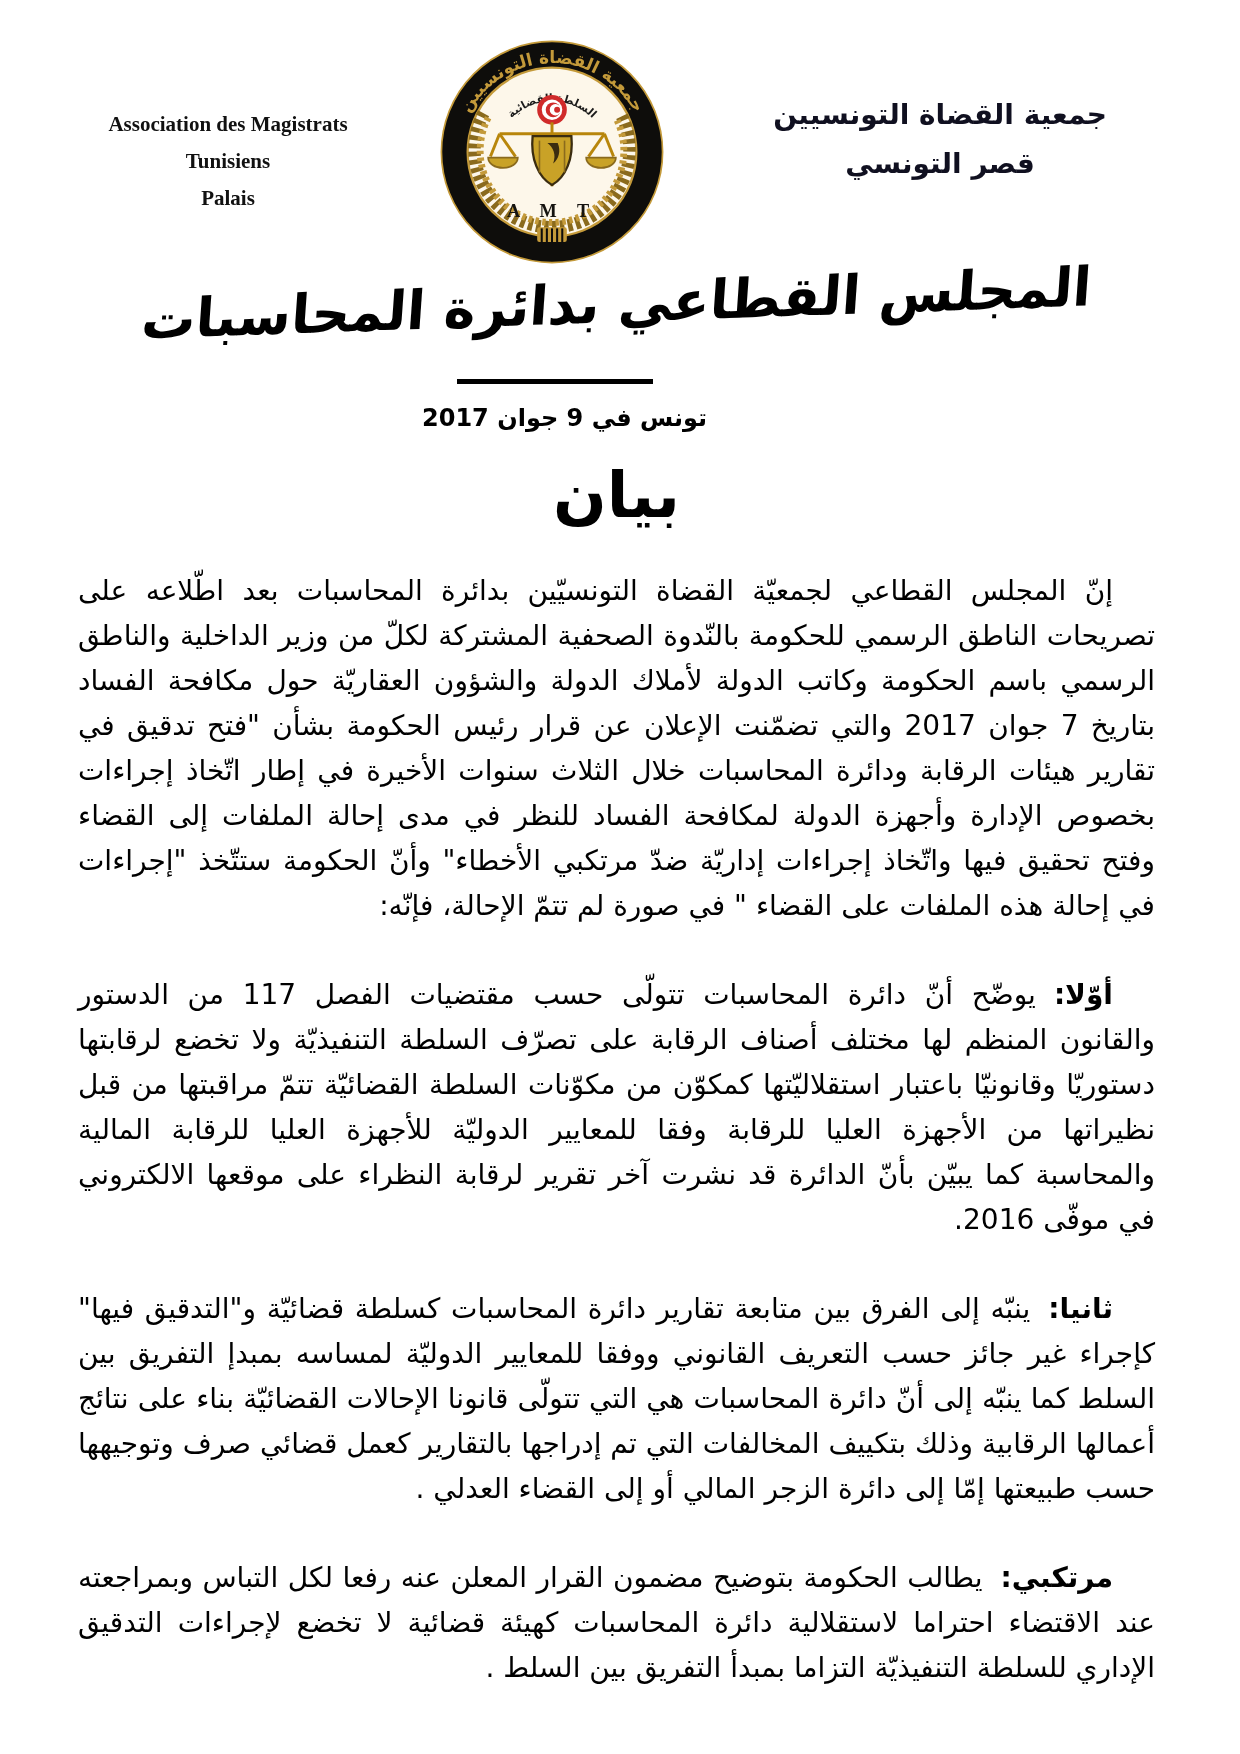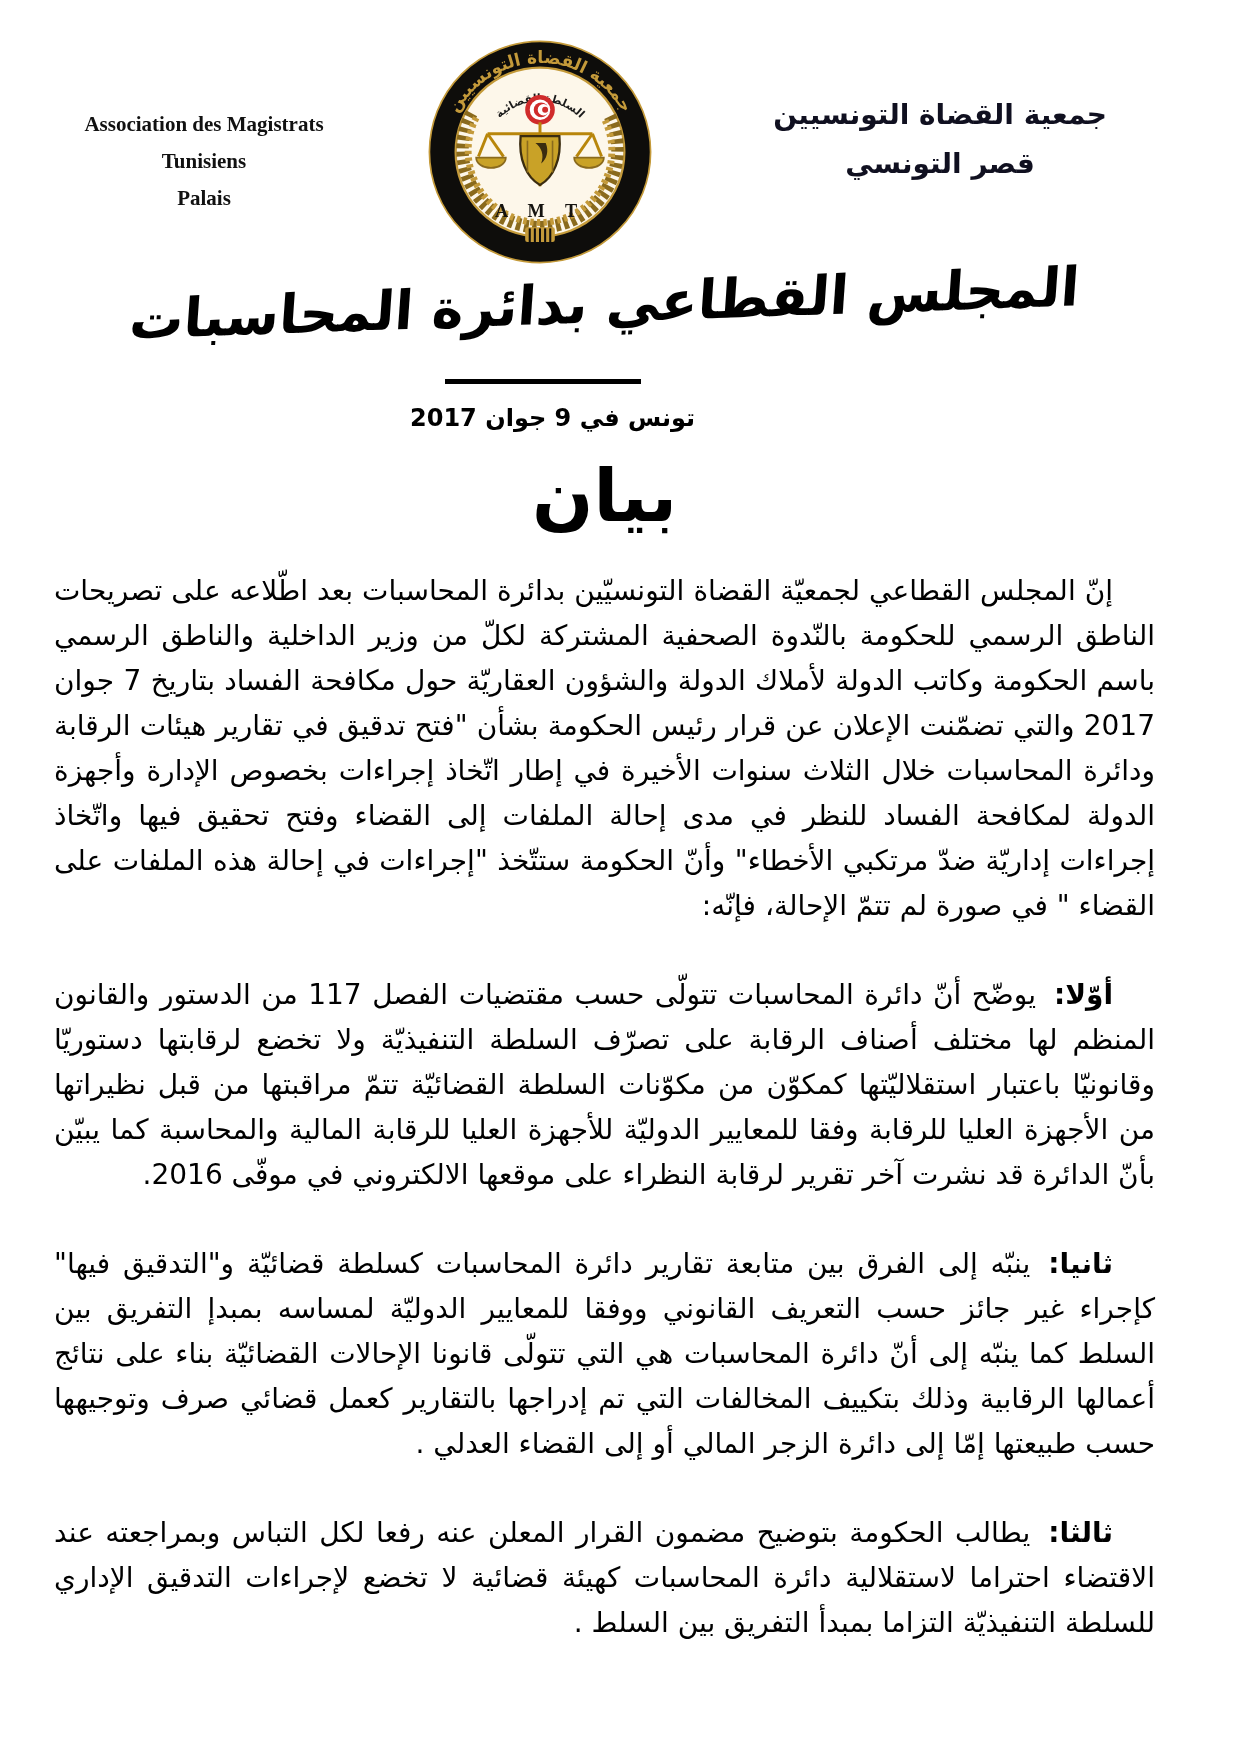--- a/index.html
+++ b/index.html
@@ -4,21 +4,21 @@
 <style>
   * { margin: 0; padding: 0; box-sizing: border-box; }
   html, body { background: #ffffff; }
   .page {
     position: relative;
     width: 1240px;
     height: 1754px;
     margin: 0 auto;
     background: #ffffff;
     color: #000000;
-    padding: 38px 85px 0 54px;
+    padding: 38px 85px 0 78px;
     overflow: hidden;
     font-family: "DejaVu Sans", sans-serif;
   }
   
   .header {
     display: flex;
     justify-content: space-between;
     align-items: flex-start;
   }
   .hdr-left {
@@ -66,21 +66,21 @@
     direction: rtl;
     font-weight: 700;
     font-size: 24px;
     transform: translateX(-52px);
   }
   .doc-title {
     margin-top: 14px;
     text-align: center;
     direction: rtl;
     font-weight: 700;
-    font-size: 72px;
+    font-size: 63px;
     line-height: 100px;
   }
   
   .body-text {
     margin-top: 22px;
     direction: rtl;
     text-align: justify;
     font-size: 28px;
     line-height: 45px;
   }
@@ -176,16 +176,16 @@
 
   <h1 class="doc-title">بيان</h1>
 
   <main class="body-text">
     <p>إنّ المجلس القطاعي لجمعيّة القضاة التونسيّين بدائرة المحاسبات بعد اطّلاعه على تصريحات الناطق الرسمي للحكومة بالنّدوة الصحفية المشتركة لكلّ من وزير الداخلية والناطق الرسمي باسم الحكومة وكاتب الدولة لأملاك الدولة والشؤون العقاريّة حول مكافحة الفساد بتاريخ 7 جوان 2017 والتي تضمّنت الإعلان عن قرار رئيس الحكومة بشأن "فتح تدقيق في تقارير هيئات الرقابة ودائرة المحاسبات خلال الثلاث سنوات الأخيرة في إطار اتّخاذ إجراءات بخصوص الإدارة وأجهزة الدولة لمكافحة الفساد للنظر في مدى إحالة الملفات إلى القضاء وفتح تحقيق فيها واتّخاذ إجراءات إداريّة ضدّ مرتكبي الأخطاء" وأنّ الحكومة ستتّخذ "إجراءات في إحالة هذه الملفات على القضاء " في صورة لم تتمّ الإحالة، فإنّه:</p>
 
     <p><b class="sec-label">أوّلا:</b><span>يوضّح أنّ دائرة المحاسبات تتولّى حسب مقتضيات الفصل 117 من الدستور والقانون المنظم لها مختلف أصناف الرقابة على تصرّف السلطة التنفيذيّة ولا تخضع لرقابتها دستوريّا وقانونيّا باعتبار استقلاليّتها كمكوّن من مكوّنات السلطة القضائيّة تتمّ مراقبتها من قبل نظيراتها من الأجهزة العليا للرقابة وفقا للمعايير الدوليّة للأجهزة العليا للرقابة المالية والمحاسبة كما يبيّن بأنّ الدائرة قد نشرت آخر تقرير لرقابة النظراء على موقعها الالكتروني في موفّى 2016.</span></p>
 
     <p><b class="sec-label">ثانيا:</b><span>ينبّه إلى الفرق بين متابعة تقارير دائرة المحاسبات كسلطة قضائيّة و"التدقيق فيها" كإجراء غير جائز حسب التعريف القانوني ووفقا للمعايير الدوليّة لمساسه بمبدإ التفريق بين السلط كما ينبّه إلى أنّ دائرة المحاسبات هي التي تتولّى قانونا الإحالات القضائيّة بناء على نتائج أعمالها الرقابية وذلك بتكييف المخالفات التي تم إدراجها بالتقارير كعمل قضائي صرف وتوجيهها حسب طبيعتها إمّا إلى دائرة الزجر المالي أو إلى القضاء العدلي .</span></p>
 
-    <p><b class="sec-label">ثالثا:</b><span>يطالب الحكومة بتوضيح مضمون القرار المعلن عنه رفعا لكل التباس وبمراجعته عند الاقتضاء احتراما لاستقلالية دائرة المحاسبات كهيئة قضائية لا تخضع لإجراءات التدقيق الإداري للسلطة التنفيذيّة التزاما بمبدأ التفريق بين السلط .</span></p>
+    <p><b class="sec-label">مرتكبي:</b><span>يطالب الحكومة بتوضيح مضمون القرار المعلن عنه رفعا لكل التباس وبمراجعته عند الاقتضاء احتراما لاستقلالية دائرة المحاسبات كهيئة قضائية لا تخضع لإجراءات التدقيق الإداري للسلطة التنفيذيّة التزاما بمبدأ التفريق بين السلط .</span></p>
   </main>
 
 </div>
 
 </body></html>

